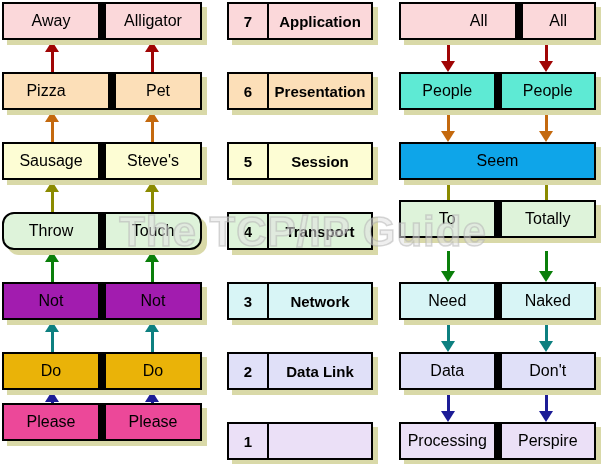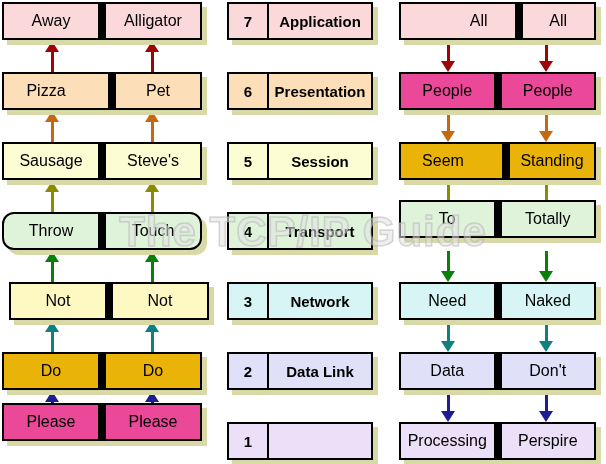--- a/index.html
+++ b/index.html
@@ -62,52 +62,51 @@
   </div>
 
   <div class="box left-box" style="top: 72px; background-color: rgb(252, 223, 184); gap: 20px;">
     <div class="cell">Pizza</div>
     <div class="cell">Pet</div>
   </div>
   <div class="box mid-box" style="top: 72px; background-color: rgb(252, 223, 184);">
     <div class="num">6</div>
     <div class="layer">Presentation</div>
   </div>
-  <div class="box right-box" style="top: 72px; background-color: #ec4899;">
+  <div class="box right-box" style="top: 72px; background-color: #5eead4;">
     <div class="cell">People</div>
     <div class="cell">People</div>
   </div>
 
   <div class="box left-box" style="top: 142px; background-color: rgb(253, 253, 212);">
     <div class="cell">Sausage</div>
     <div class="cell">Steve's</div>
   </div>
   <div class="box mid-box" style="top: 142px; background-color: rgb(253, 253, 212);">
     <div class="num">5</div>
     <div class="layer">Session</div>
   </div>
-  <div class="box right-box" style="top: 142px; background-color: #eab308; gap: 17px;">
+  <div class="box right-box" style="top: 142px; background-color: #0ea5e9; gap: 17px;">
     <div class="cell">Seem</div>
-    <div class="cell">Standing</div>
   </div>
 
   <div class="box left-box" style="top: 212px; background-color: rgb(222, 243, 218); border-radius: 12px;">
     <div class="cell">Throw</div>
     <div class="cell">Touch</div>
   </div>
   <div class="box mid-box" style="top: 212px; background-color: rgb(222, 243, 218);">
     <div class="num">4</div>
     <div class="layer">Transport</div>
   </div>
   <div class="box right-box" style="top: 200px; background-color: rgb(222, 243, 218);">
     <div class="cell">To</div>
     <div class="cell">Totally</div>
   </div>
 
-  <div class="box left-box" style="top: 282px; background-color: #fef9c3; margin-left: 7px;">
+  <div class="box left-box" style="top: 282px; background-color: #a21caf;">
     <div class="cell">Not</div>
     <div class="cell">Not</div>
   </div>
   <div class="box mid-box" style="top: 282px; background-color: rgb(216, 245, 246);">
     <div class="num">3</div>
     <div class="layer">Network</div>
   </div>
   <div class="box right-box" style="top: 282px; background-color: rgb(216, 245, 246);">
     <div class="cell">Need</div>
     <div class="cell">Naked</div>

